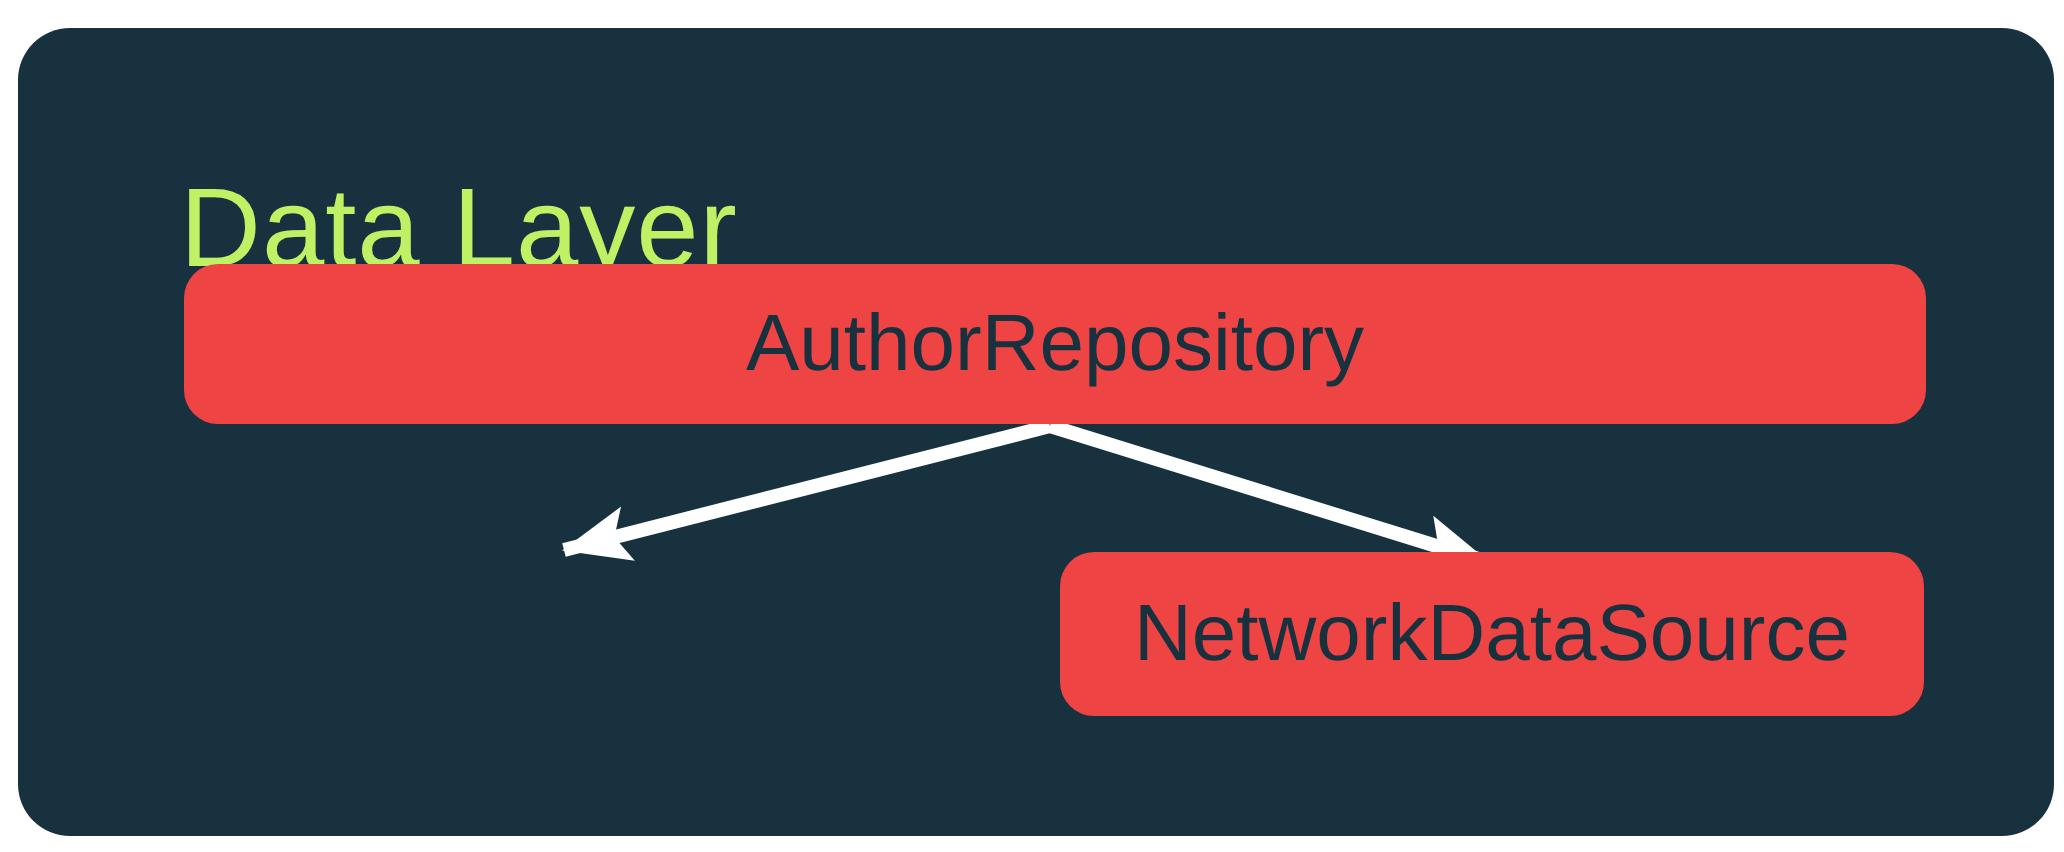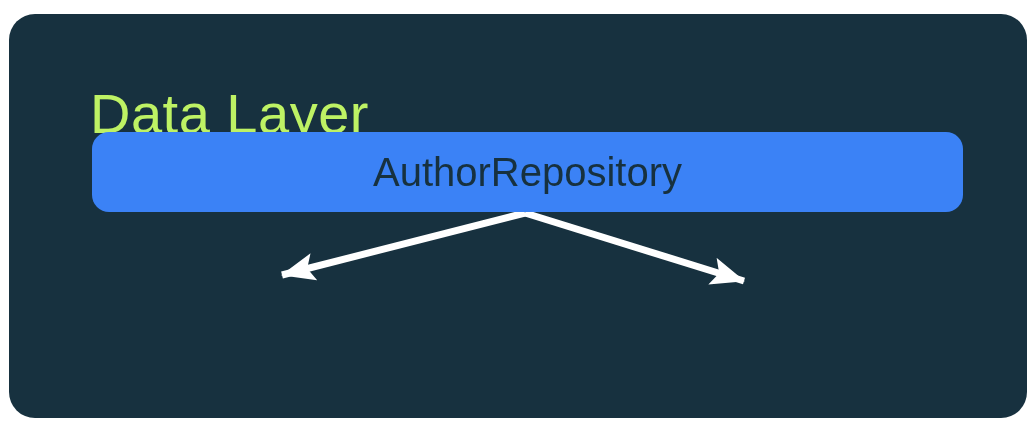--- a/index.html
+++ b/index.html
@@ -31,21 +31,21 @@
     font-size: 56px;
     line-height: 1.1;
     font-weight: 400;
     color: #bef264;
     letter-spacing: 0.5px;
     white-space: nowrap;
     margin-top: 36px;
   }
   .node {
     position: absolute;
-    background: #3b82f6;
+    background: #ef4444;
     border-radius: 17px;
     color: #17313f;
     font-size: 40px;
     font-weight: 400;
     display: flex;
     align-items: center;
     justify-content: center;
     white-space: nowrap;
   }
   .node-repository {
@@ -94,15 +94,16 @@
           <path d="M0,0 L34,14 L0,28 L7,14 Z" fill="#ffffff"></path>
         </marker>
       </defs>
       <line class="arrow-line" x1="516" y1="199" x2="273" y2="261" marker-end="url(#arrowhead)"></line>
       <line class="arrow-line" x1="516" y1="199" x2="735" y2="267" marker-end="url(#arrowhead)"></line>
     </svg>
 
     <div class="node node-repository">AuthorRepository</div>
 
 
+    <div class="node node-network">NetworkDataSource</div>
 
   </div>
 </div>
 
 </body></html>

